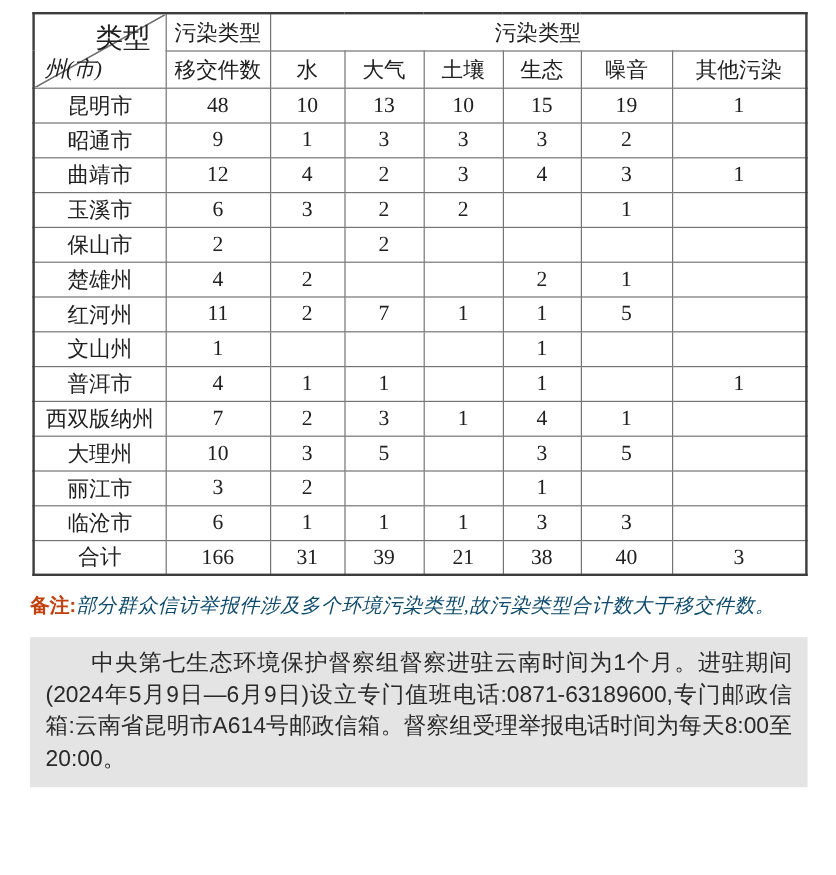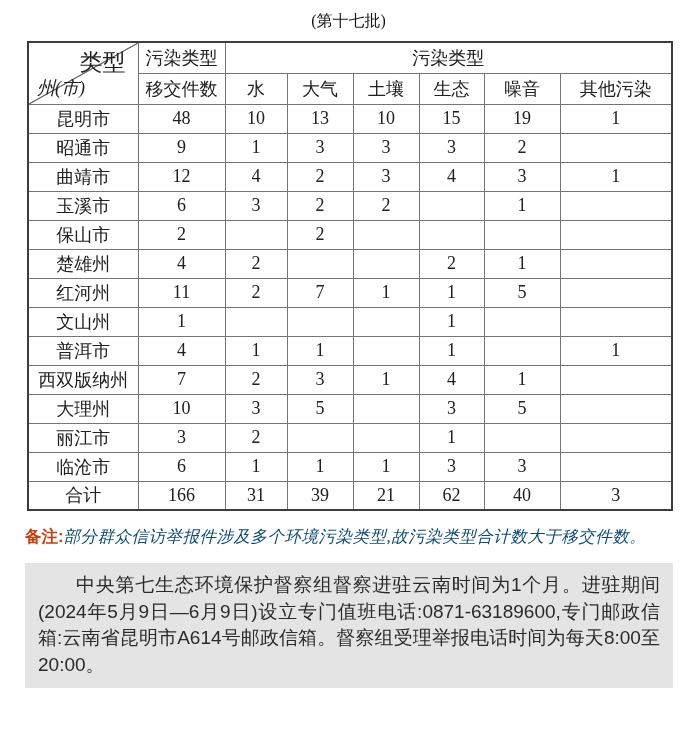--- a/index.html
+++ b/index.html
@@ -96,21 +96,20 @@
     line-height: 26.5px;
     text-align: justify;
     color: #2a2a2a;
   }
   .notice-text { text-indent: 2em; margin: 0; }
 </style>
 </head>
 <body>
 
 <div class="title-block">
-  <div class="subtitle">(第十七批)</div>
 </div>
 
 <table class="stats">
   <colgroup>
     <col style="width:110px">
       <col style="width:87px">
       <col style="width:62px">
       <col style="width:66px">
     <col style="width:66px">
       <col style="width:65px">
@@ -267,21 +266,21 @@
         <td>3</td>
         <td>3</td>
         <td></td>
       </tr>
       <tr>
         <td>合计</td>
         <td>166</td>
         <td>31</td>
         <td>39</td>
         <td>21</td>
-        <td>62</td>
+        <td>38</td>
         <td>40</td>
         <td>3</td>
       </tr>
     </tbody>
 </table>
 
 <div class="note">
   <span class="note-label">备注:</span><span class="note-text">部分群众信访举报件涉及多个环境污染类型,故污染类型合计数大于移交件数。</span>
 </div>
 

